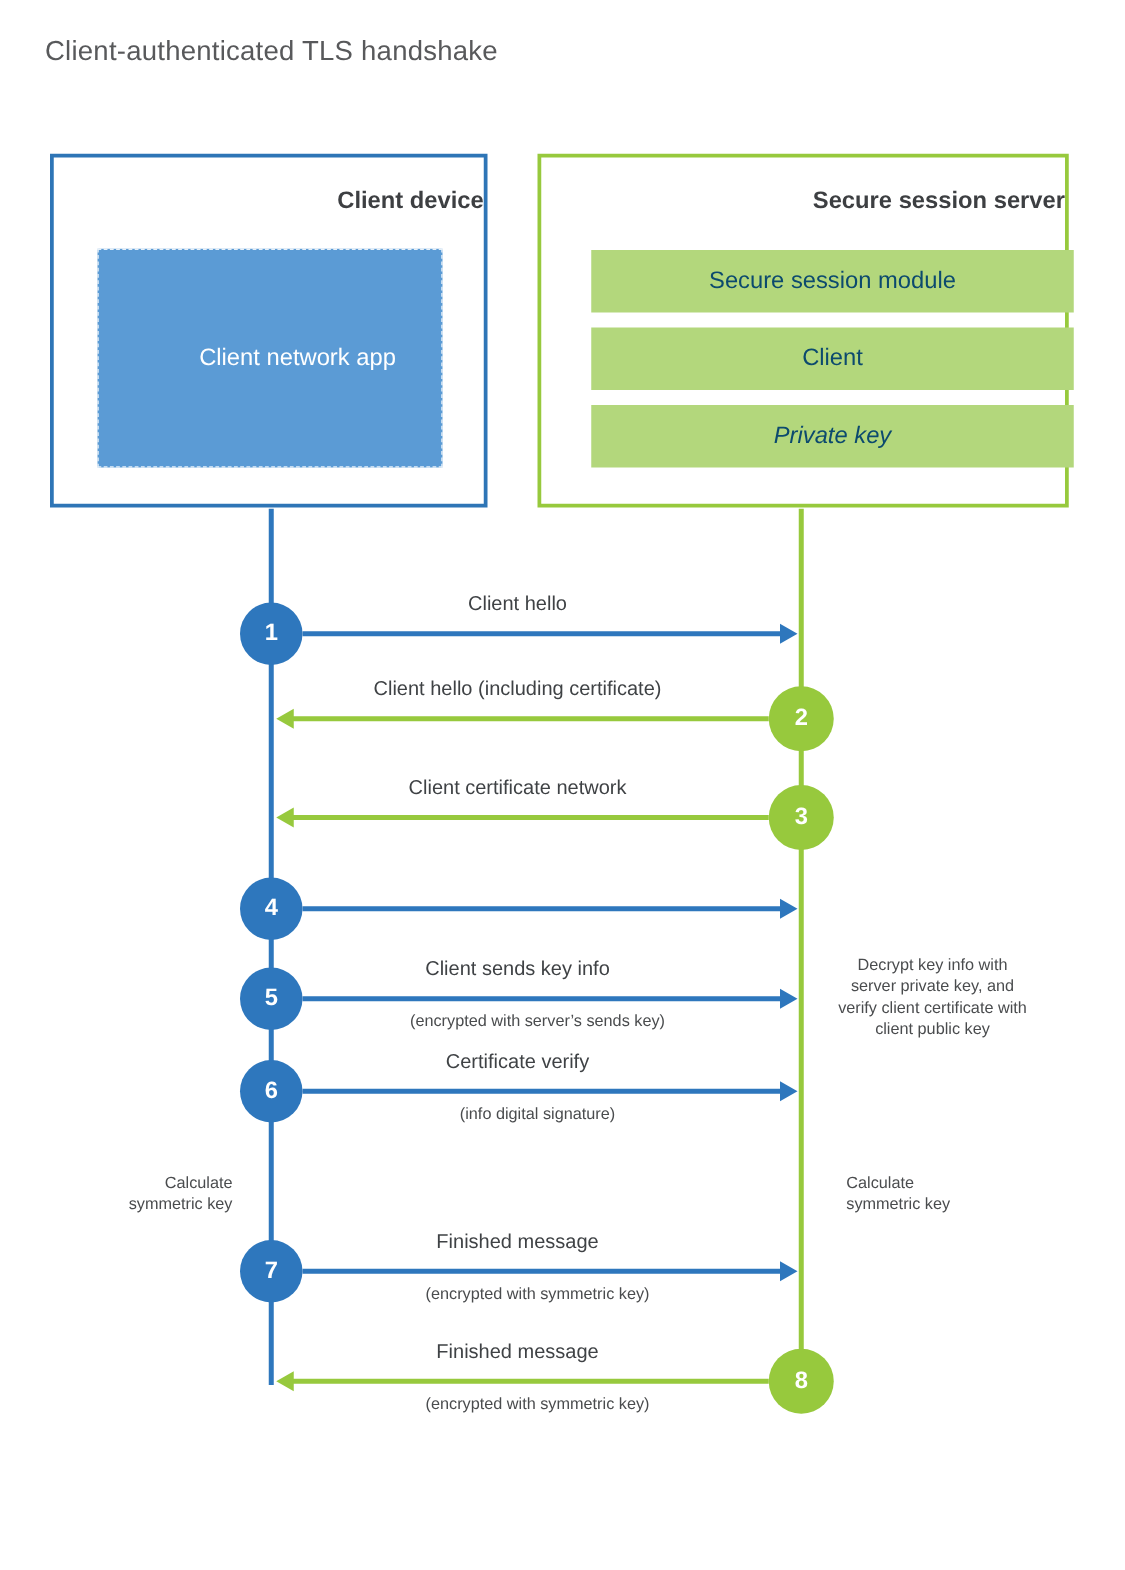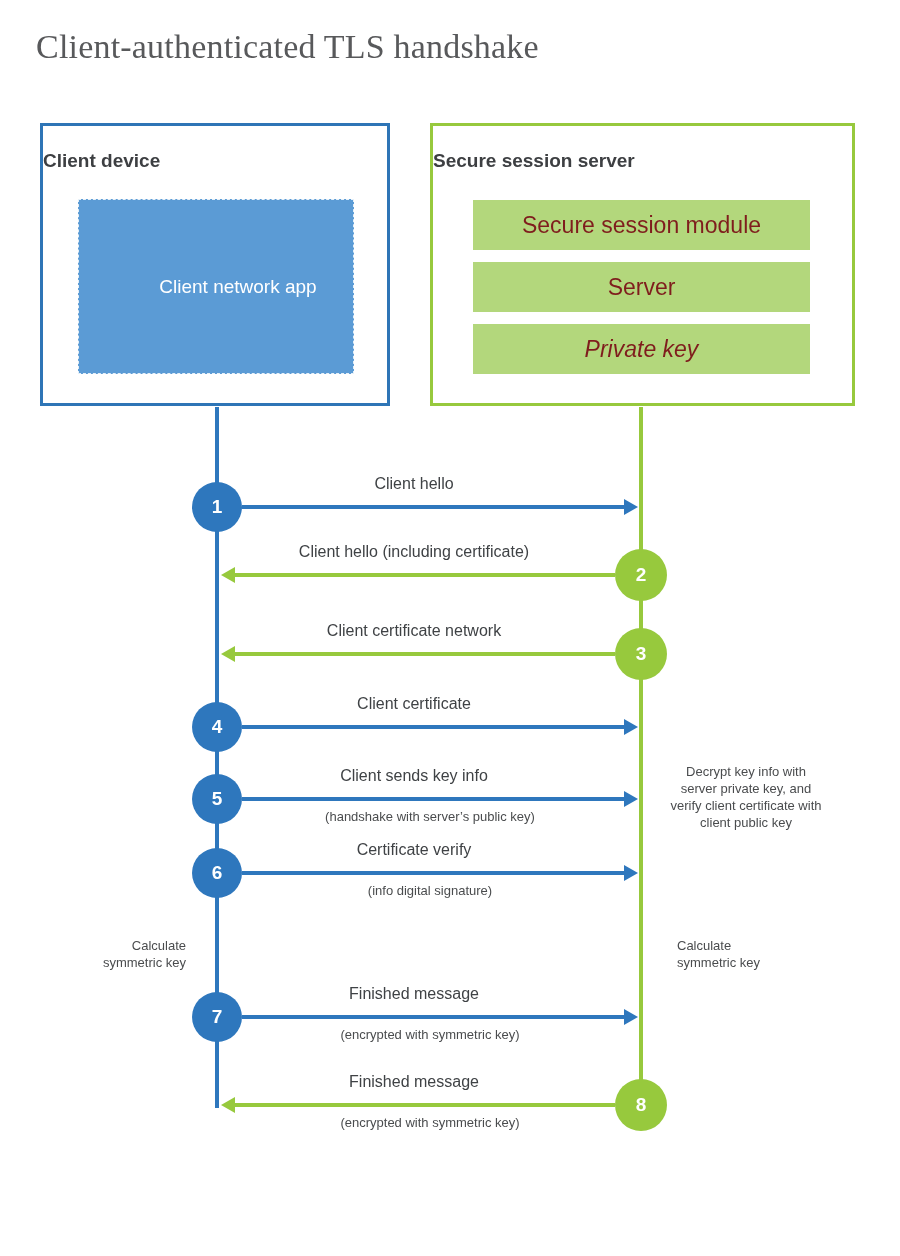--- a/index.html
+++ b/index.html
@@ -2,40 +2,40 @@
 <html><head>
 <meta charset="utf-8">
 <style>
   html,body { margin:0; padding:0; background:#ffffff; }
   .page {
     position:relative; width:900px; height:1256px; background:#ffffff;
     font-family:"Liberation Sans","DejaVu Sans",sans-serif; overflow:hidden;
   }
   .diagram-title {
     position:absolute; left:36px; top:28px;
-    font-size:34px; font-weight:400; color:#58595b; letter-spacing:0.2px;font-family:Liberation Serif, serif;
+    font-size:22px; font-weight:400; color:#58595b; letter-spacing:0.2px;
   }
   .entity-box { position:absolute; background:#ffffff; box-sizing:border-box; }
   .client-box { left:40px; top:123px; width:350px; height:283px; border:3px solid #2e75b6; }
   .server-box { left:430px; top:123px; width:425px; height:283px; border:3px solid #97c93d; }
   .entity-title {
-    text-align:left; margin-top:24px; font-weight:bold; font-size:19px; color:#3d3f42;
+    text-align:right; margin-top:24px; font-weight:bold; font-size:19px; color:#3d3f42;
   }
   .client-app {
     position:absolute; left:78px; top:199px; width:276px; height:175px;
     background:#5b9bd5; border:1px dashed rgba(255,255,255,0.85); box-sizing:border-box;
     display:flex; align-items:center; justify-content:center;
   }
   .client-app-text {
     width:170px; text-align:center; color:#ffffff; font-size:19px; line-height:1.55;margin-left:44px;
   }
   .server-bar {
-    position:absolute; left:473px; width:337px; height:50px; background:#b3d77c;
+    position:absolute; left:473px; width:386px; height:50px; background:#b3d77c;
     display:flex; align-items:center; justify-content:center;
-    color:#7f1d1d; font-size:23px;
+    color:#0c4a6e; font-size:19px;
   }
   .lifeline { position:absolute; width:4px; top:407px; }
   .lifeline-blue { left:215px; height:701px; background:#2e77bd; }
   .lifeline-green { left:639px; height:700px; background:#97c93d; }
   .step-circle {
     position:absolute; border-radius:50%; color:#ffffff; font-weight:bold; font-size:19px;
     display:flex; align-items:center; justify-content:center;
   }
   .circle-blue { width:50px; height:50px; left:192px; background:#2e77bd; }
   .circle-green { width:52px; height:52px; left:615px; background:#97c93d; }
@@ -74,46 +74,45 @@
     <div class="entity-title">Client device</div>
   </div>
   <div class="client-app">
     <div class="client-app-text">Client network app</div>
   </div>
 
   <div class="entity-box server-box">
     <div class="entity-title">Secure session server</div>
   </div>
   <div class="server-bar" style="top:200px;">Secure session module</div>
-  <div class="server-bar" style="top:262px;">Server</div>
+  <div class="server-bar" style="top:262px;">Client</div>
   <div class="server-bar" style="top:324px;font-style:italic;">Private key</div>
 
   <div class="lifeline lifeline-blue"></div>
   <div class="lifeline lifeline-green"></div>
 
   <div class="msg-label" style="top:475px;">Client hello</div>
   <div class="arrow arrow-right" style="top:505px;"></div>
   <div class="step-circle circle-blue" style="top:482px;">1</div>
 
   <div class="msg-label" style="top:543px;">Client hello (including certificate)</div>
   <div class="arrow arrow-left" style="top:573px;"></div>
   <div class="step-circle circle-green" style="top:549px;">2</div>
 
   <div class="msg-label" style="top:622px;">Client certificate network</div>
   <div class="arrow arrow-left" style="top:652px;"></div>
   <div class="step-circle circle-green" style="top:628px;">3</div>
 
-  <div class="msg-label" style="top:695px;">Client certificate</div>
   <div class="arrow arrow-right" style="top:725px;"></div>
   <div class="step-circle circle-blue" style="top:702px;">4</div>
 
   <div class="msg-label" style="top:767px;">Client sends key info</div>
   <div class="arrow arrow-right" style="top:797px;"></div>
   <div class="step-circle circle-blue" style="top:774px;">5</div>
-  <div class="msg-sublabel" style="top:809px;">(handshake with server’s public key)</div>
+  <div class="msg-sublabel" style="top:809px;">(encrypted with server’s sends key)</div>
 
   <div class="msg-label" style="top:841px;">Certificate verify</div>
   <div class="arrow arrow-right" style="top:871px;"></div>
   <div class="step-circle circle-blue" style="top:848px;">6</div>
   <div class="msg-sublabel" style="top:883px;">(info digital signature)</div>
 
   <div class="side-note note-decrypt">Decrypt key info with server private key, and verify client certificate with client public key</div>
   <div class="side-note note-calc-left">Calculate symmetric key</div>
   <div class="side-note note-calc-right">Calculate symmetric key</div>
 

